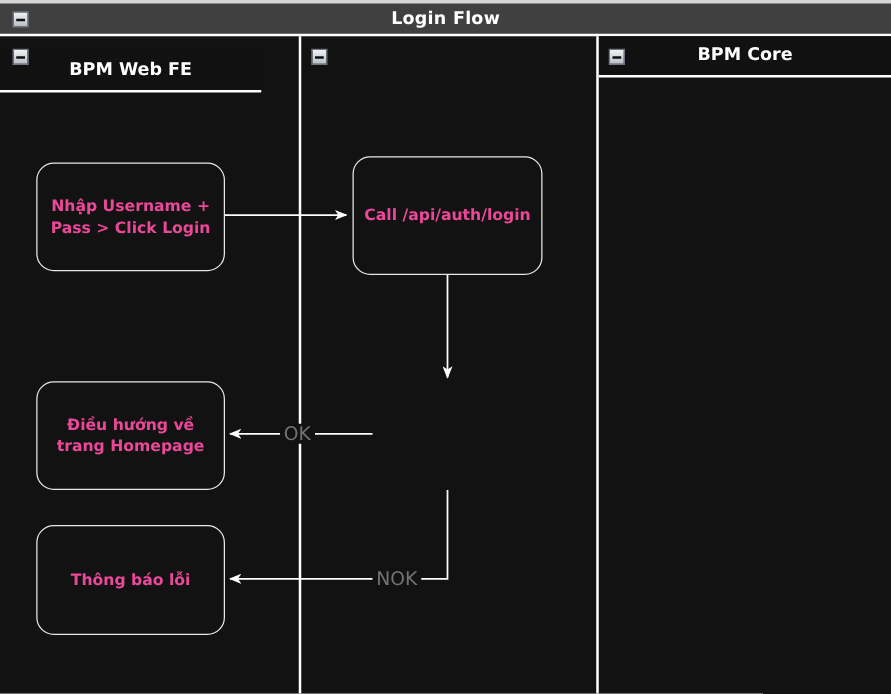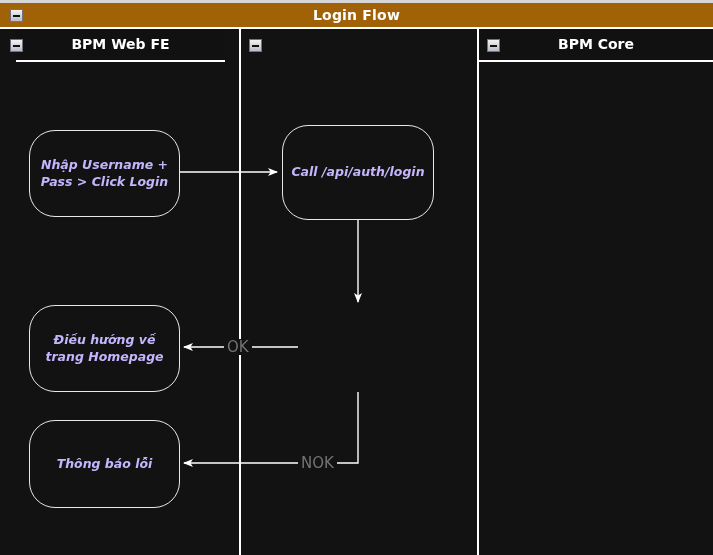--- a/index.html
+++ b/index.html
@@ -22,21 +22,21 @@
     left: 0; top: 0;
     width: 713px; height: 3px;
     background: #d6d6d6;
   }
 
   
   .title-bar {
     position: absolute;
     left: 0; top: 3px;
     width: 713px; height: 26px;
-    background: #a16207;
+    background: #404040;
     border-bottom: 2px solid #ffffff;
     box-sizing: border-box;
   }
   .title-bar-text {
     position: absolute;
     left: 0; top: 0;
     width: 713px; height: 24px;
     line-height: 24px;
     text-align: center;
     color: #ffffff;
@@ -90,33 +90,32 @@
     top: 29px;
     width: 2px;
     height: 526px;
     background: #ffffff;
   }
 
   
   .node {
     position: absolute;
     border: 1px solid #e8e8e8;
-    border-radius: 26px;
+    border-radius: 14px;
     box-sizing: border-box;
     background: #121212;
     display: flex;
     align-items: center;
     justify-content: center;
     text-align: center;
-    color: #c4b5fd;
+    color: #ec4899;
     font-size: 12.5px;
     font-weight: bold;
     line-height: 1.35;
     padding: 4px 8px;
-    font-style: italic;
   }
 
   .diamond-wrap {
     position: absolute;
   }
   .diamond-wrap svg { display: block; }
   .diamond-label {
     position: absolute;
     left: 0; top: 0;
     width: 100%; height: 100%;
@@ -151,21 +150,21 @@
 
 <div id="canvas">
 
   <div class="top-strip"></div>
 
   <div class="title-bar">
     <div class="title-bar-text">Login Flow</div>
   </div>
   <div class="collapse-btn" style="left:10px; top:9px;"></div>
 
-  <div class="lane-header" style="left:16px; width:209px;">
+  <div class="lane-header" style="left:0px; width:209px;margin-top:12px;">
     <div class="lane-header-text">BPM Web FE</div>
   </div>
   <div class="collapse-btn" style="left:10px; top:39px;"></div>
 
   <div class="collapse-btn" style="left:249px; top:39px;"></div>
 
   <div class="lane-header" style="left:479px; width:234px;padding-left:32px;">
     <div class="lane-header-text">BPM Core</div>
   </div>
   <div class="collapse-btn" style="left:487px; top:39px;"></div>

